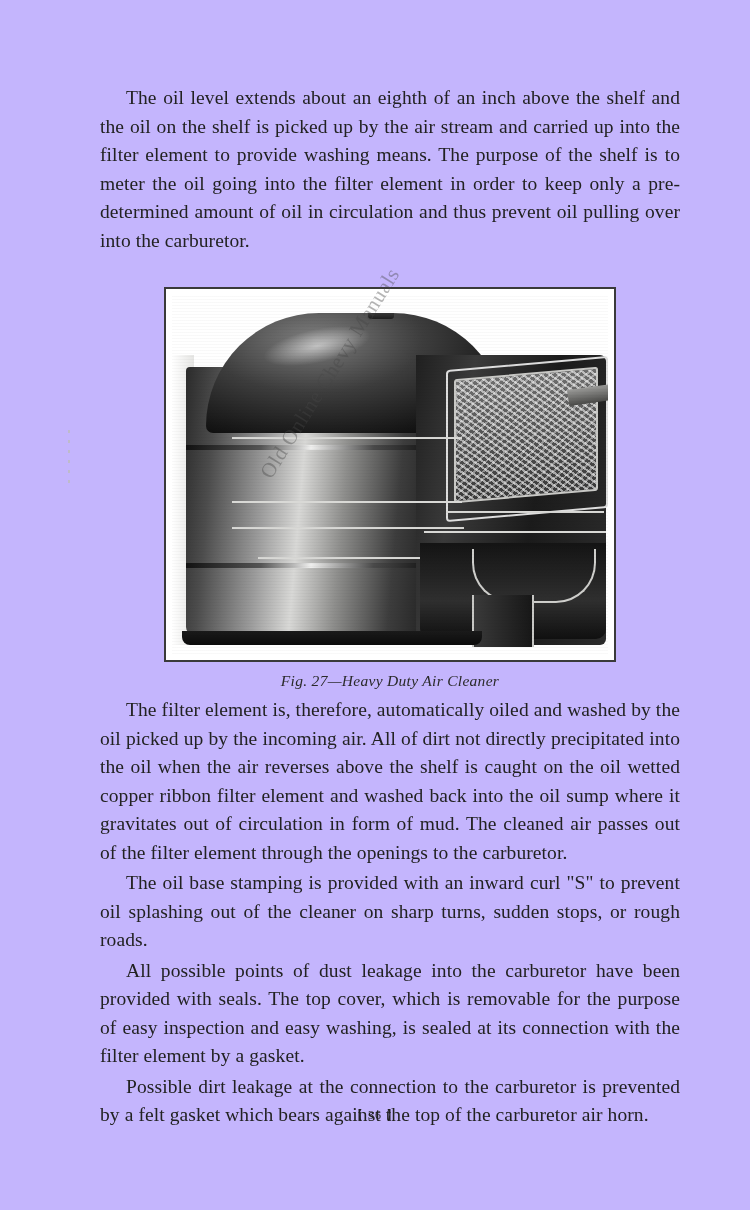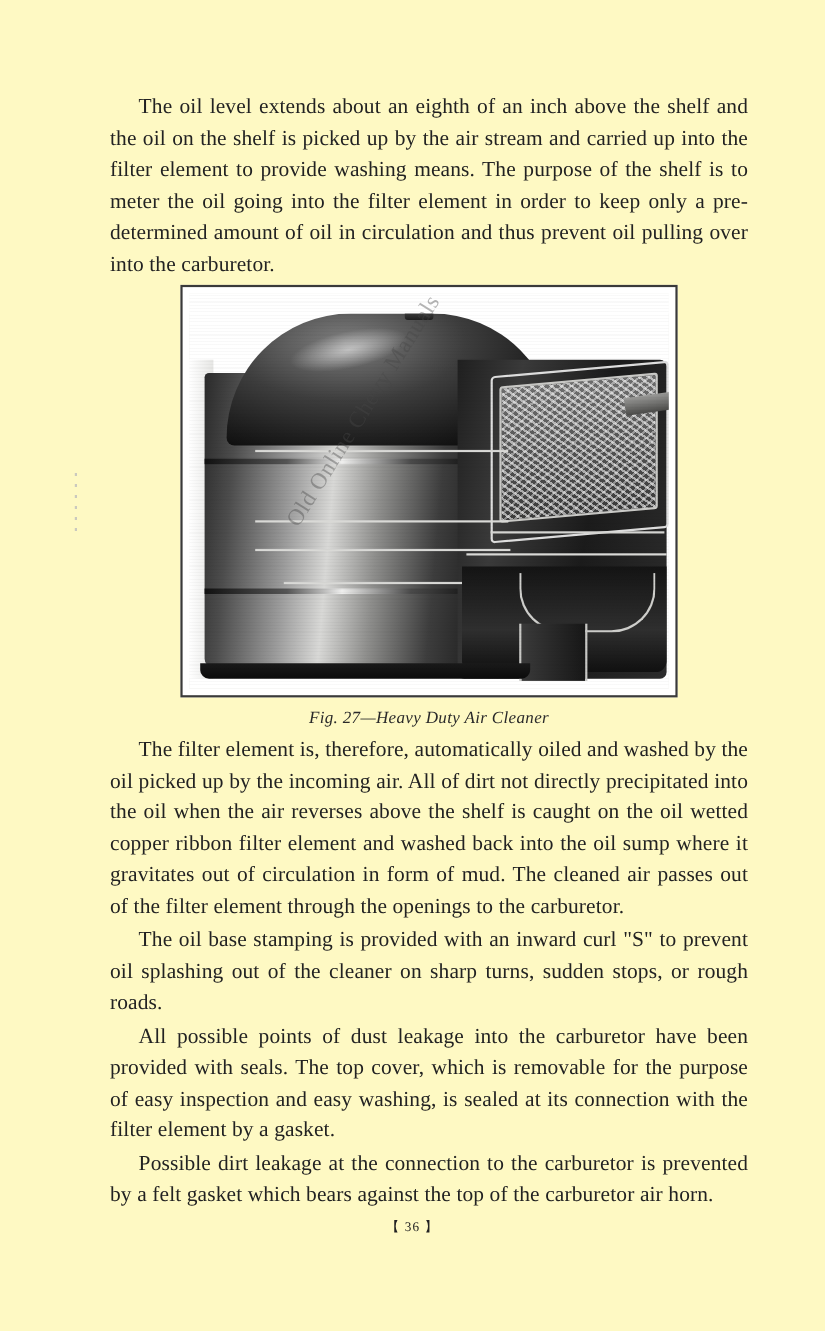--- a/index.html
+++ b/index.html
@@ -13,39 +13,39 @@
     position: relative;
     font-family: "Liberation Serif", serif;
     color: #1a1a1a;
     overflow: hidden;
   }
   .page {
     position: absolute;
     top: 0; left: 0;
     width: 750px;
     height: 1210px;
-    background: #fef9c3;
+    background: #c4b5fd;
   }
   .content {
     position: absolute;
     left: 100px;
     top: 84px;
     width: 580px;
   }
   p.para {
     margin: 0 0 2px 0;
     font-size: 19.5px;
     line-height: 28.5px;
     text-align: justify;
     text-indent: 26px;
     color: #222;
     letter-spacing: 0.1px;
   }
   .figure-block {
-    margin: 4px 0 6px 0;
+    margin: 32px 0 6px 0;
     width: 580px;
     display: flex;
     flex-direction: column;
     align-items: center;
   }
   .figure-frame {
     width: 452px;
     height: 375px;
     border: 2px solid #3a3a3a;
     background: #ffffff;

